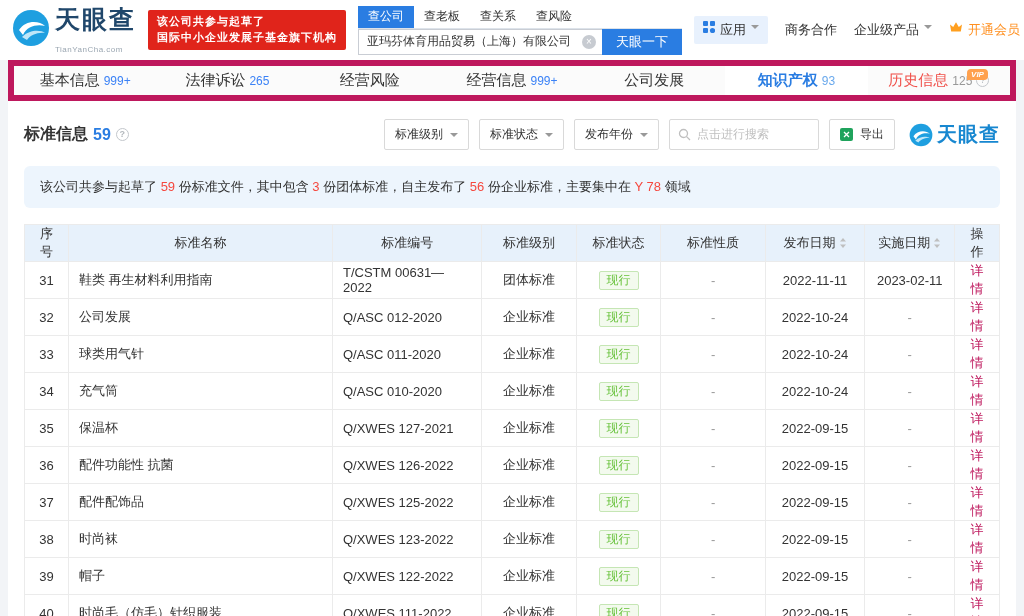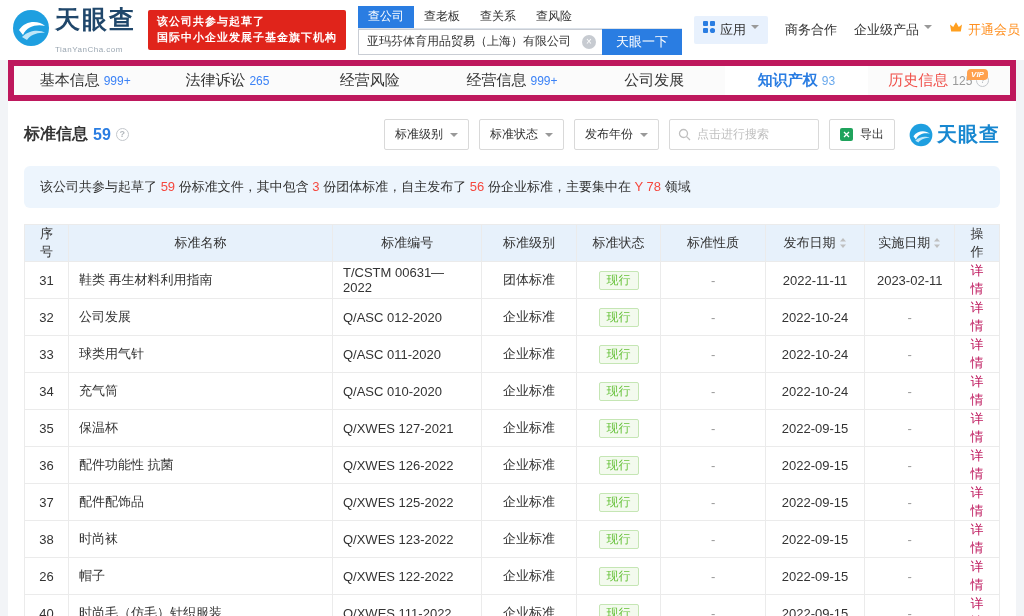--- a/index.html
+++ b/index.html
@@ -338,21 +338,21 @@
             <td class="l">时尚袜</td>
             <td class="l">Q/XWES 123-2022</td>
             <td>企业标准</td>
             <td><span class="status-badge">现行</span></td>
             <td class="dash">-</td>
             <td>2022-09-15</td>
             <td class="dash">-</td>
             <td><span class="detail-link">详情</span></td>
           </tr>
           <tr>
-            <td>26</td>
+            <td>39</td>
             <td class="l">帽子</td>
             <td class="l">Q/XWES 122-2022</td>
             <td>企业标准</td>
             <td><span class="status-badge">现行</span></td>
             <td class="dash">-</td>
             <td>2022-09-15</td>
             <td class="dash">-</td>
             <td><span class="detail-link">详情</span></td>
           </tr>
           <tr>

